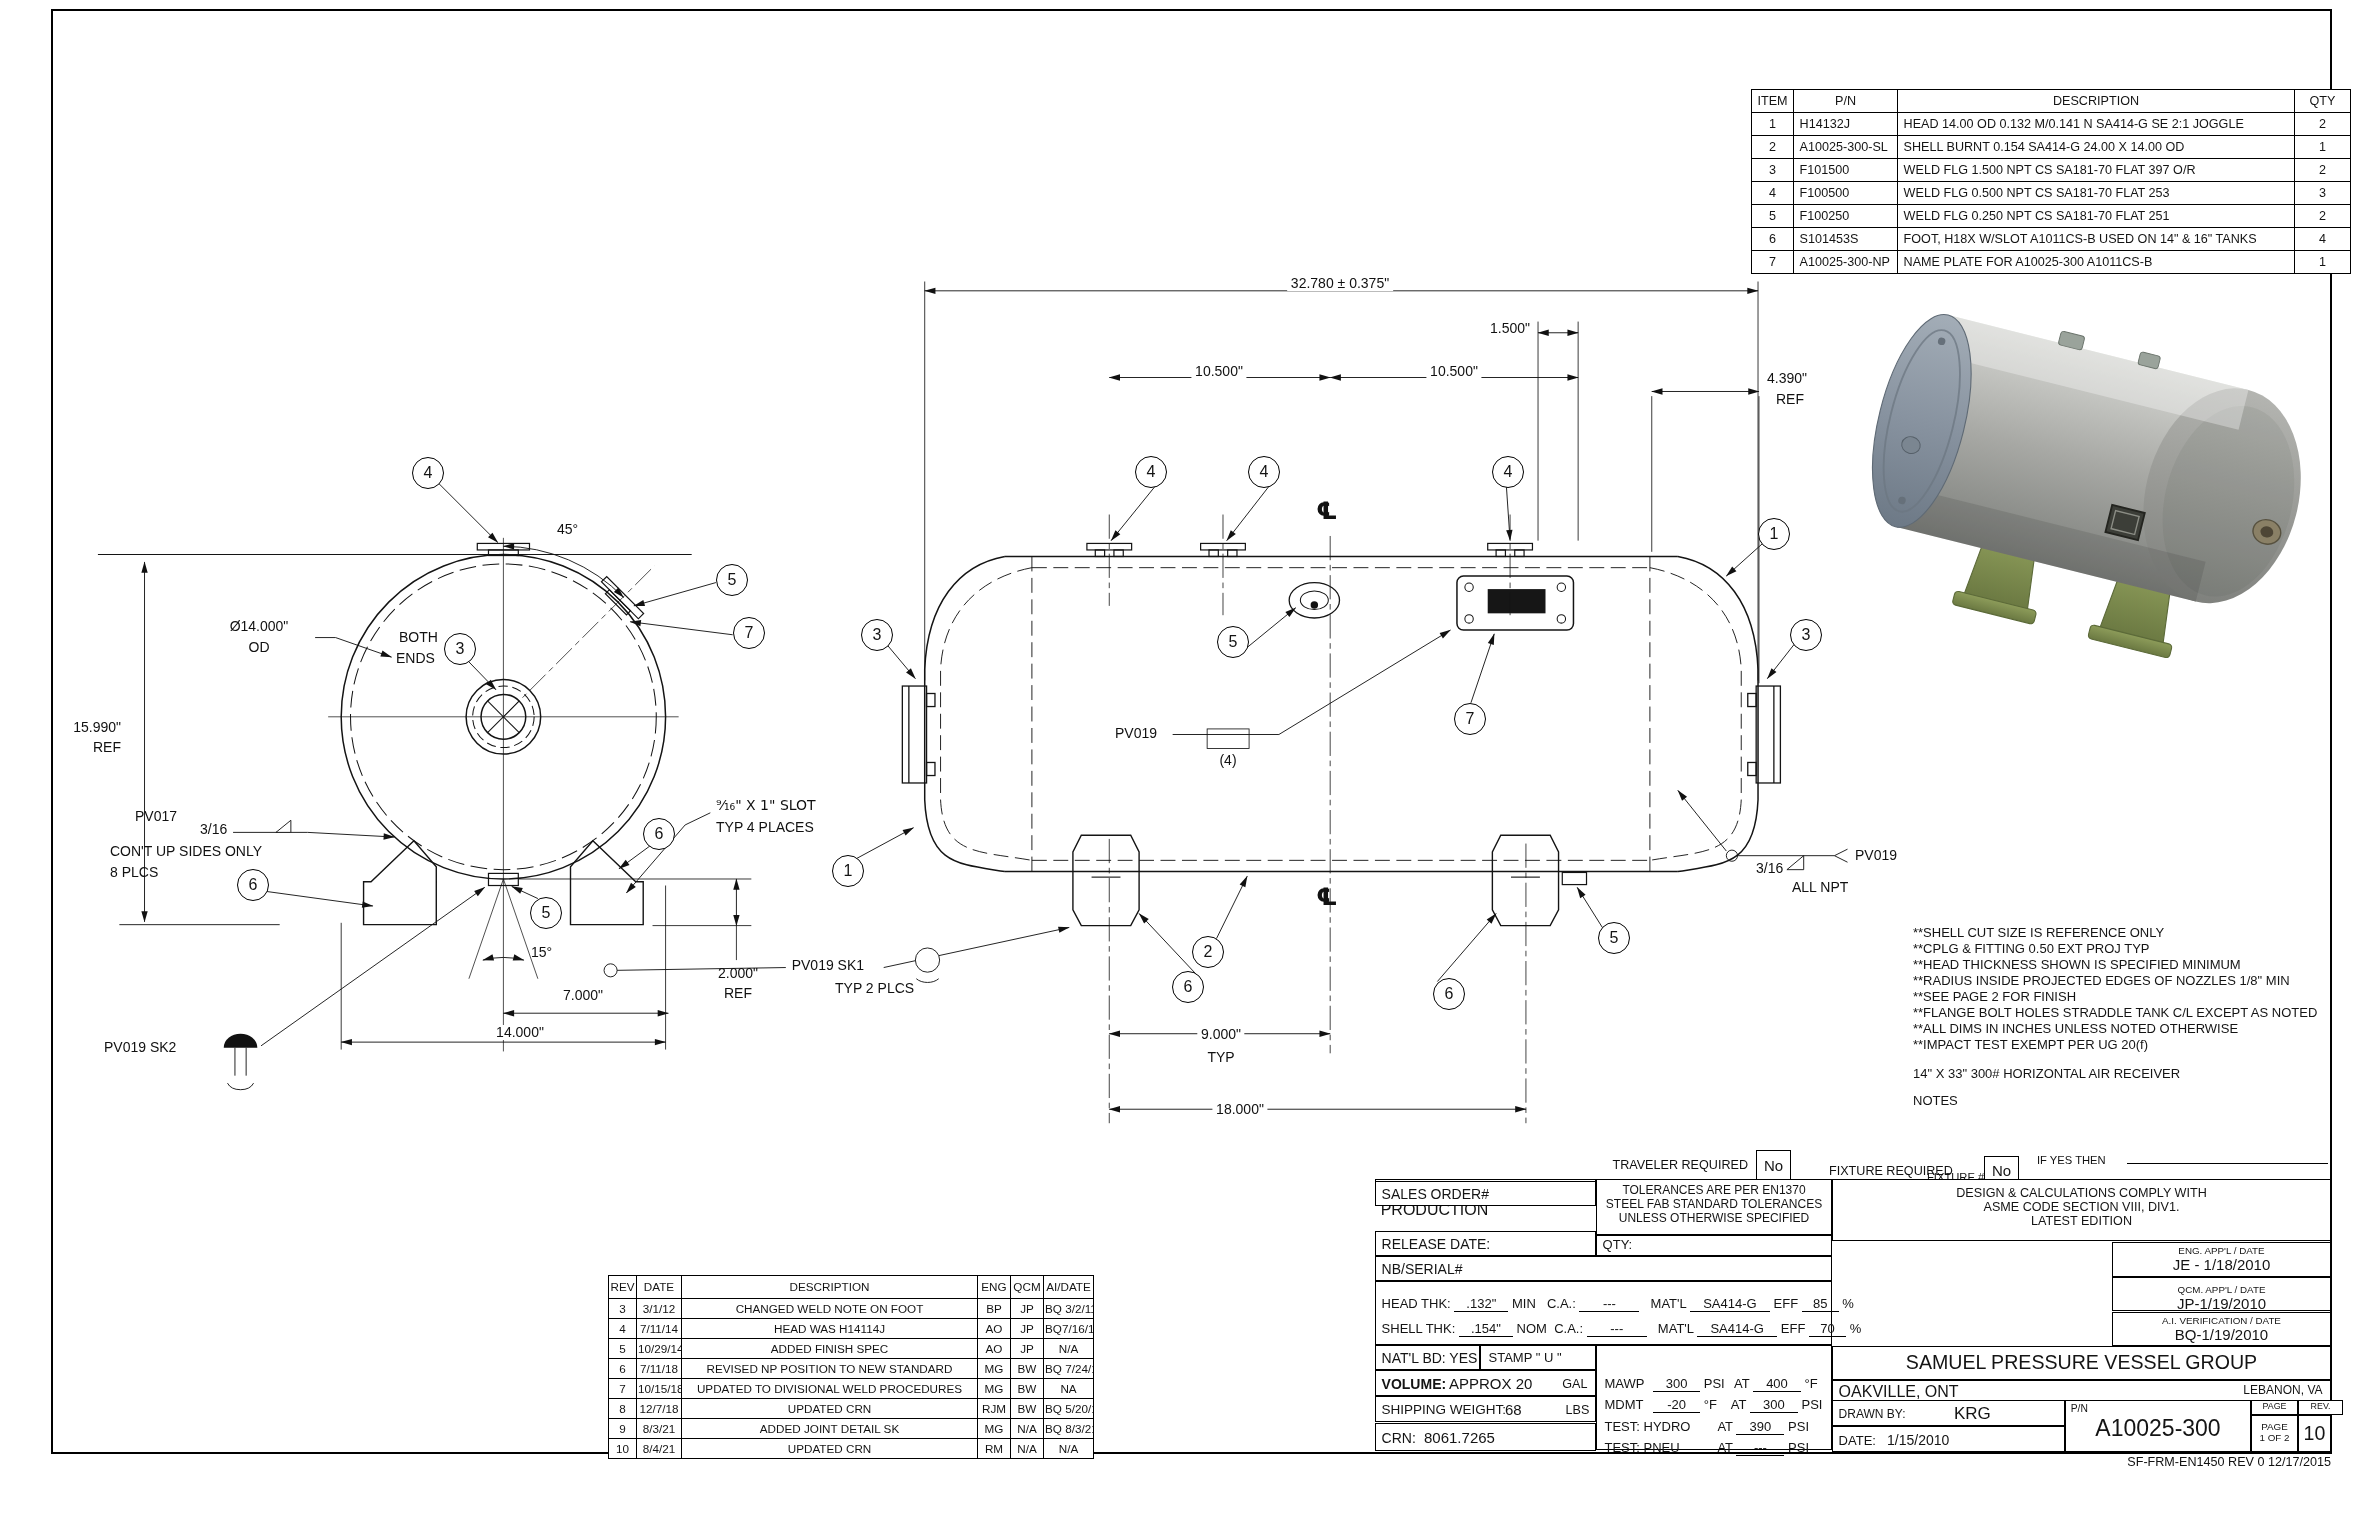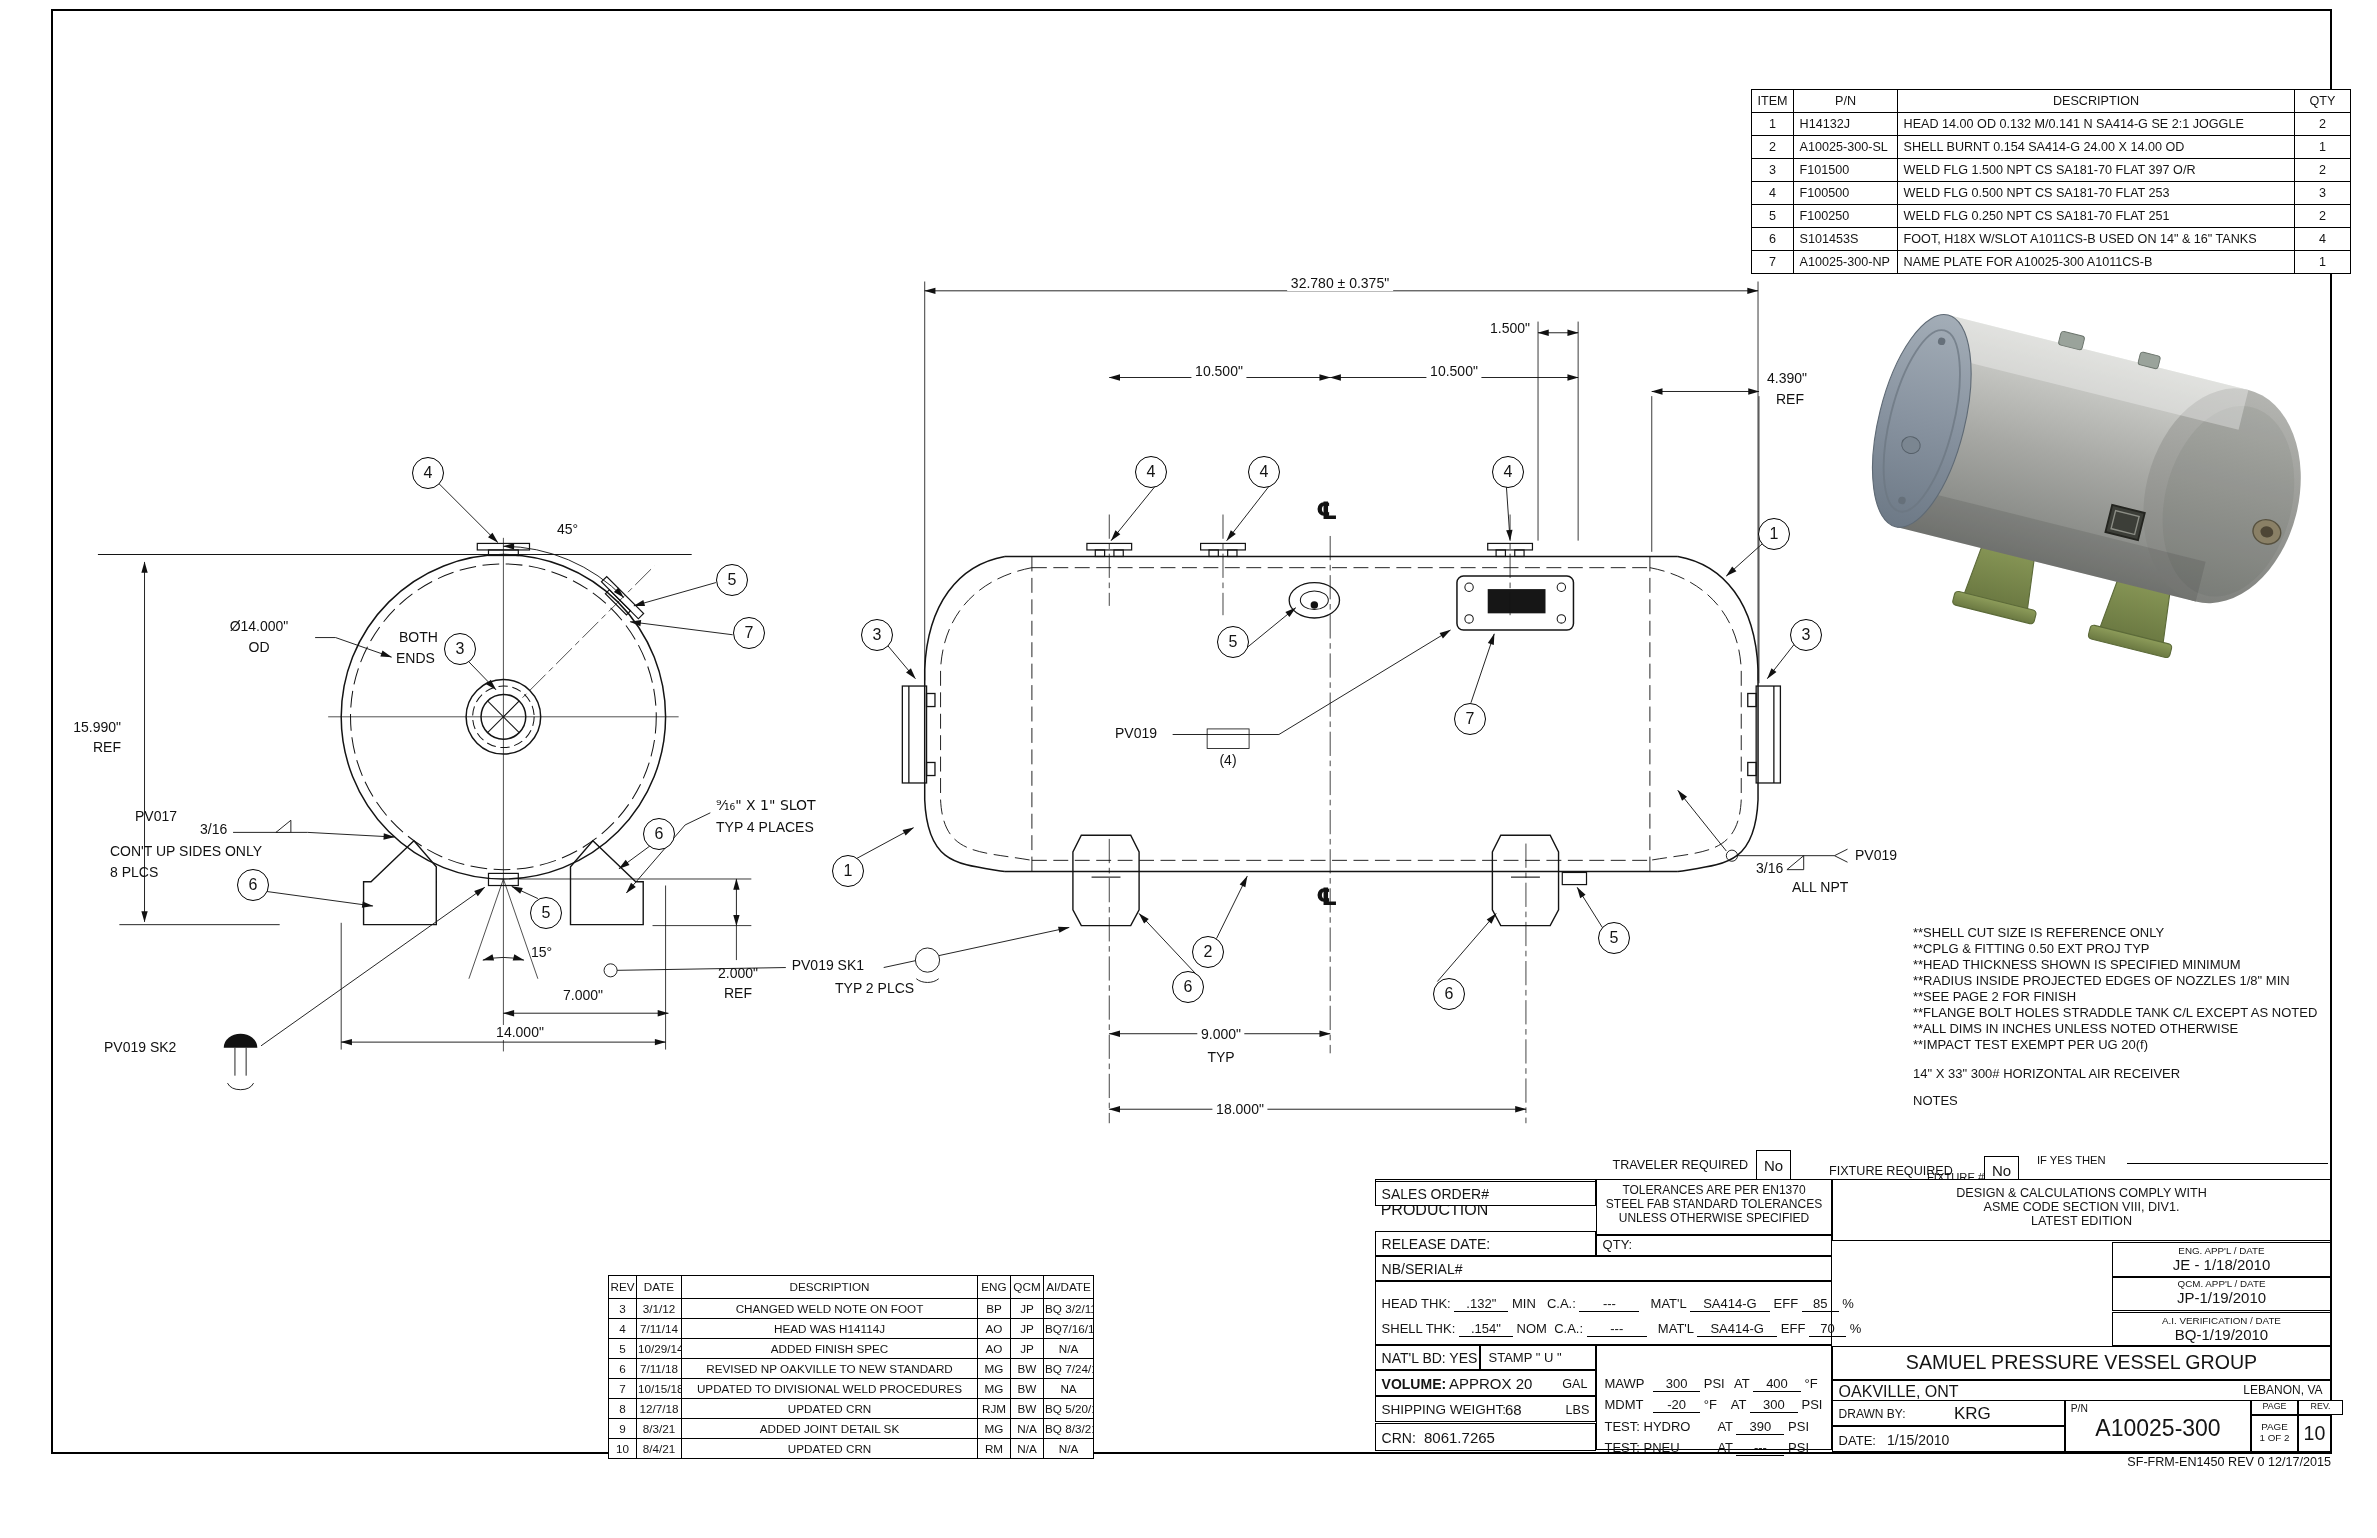--- a/index.html
+++ b/index.html
@@ -433,21 +433,21 @@
           <td>5</td>
           <td>10/29/14</td>
           <td>ADDED FINISH SPEC</td>
           <td>AO</td>
           <td>JP</td>
           <td>N/A</td>
         </tr>
   <tr>
           <td>6</td>
           <td>7/11/18</td>
-          <td>REVISED NP OAKVILLE TO NEW STANDARD</td>
+          <td>REVISED NP POSITION TO NEW STANDARD</td>
           <td>MG</td>
           <td>BW</td>
           <td>BQ 7/24/18</td>
         </tr>
   <tr>
           <td>7</td>
           <td>10/15/18</td>
           <td>UPDATED TO DIVISIONAL WELD PROCEDURES</td>
           <td>MG</td>
           <td>BW</td>
@@ -591,21 +591,21 @@
 <div class="box" style="left:1832px;top:1179px;width:499px;height:62px;text-align:center;font-size:12.6px;padding-top:5.6px;">
   <div>DESIGN &amp; CALCULATIONS COMPLY WITH</div>
   <div>ASME CODE SECTION VIII, DIV1.</div>
   <div>LATEST EDITION</div>
 </div>
 <div class="box" style="left:2112px;top:1242px;width:219px;height:35px;text-align:center;">
   <div style="font-size:9.8px;padding-top:1.9px;">ENG. APP'L / DATE</div>
   <div style="font-size:15px;">JE - 1/18/2010</div>
 </div>
 <div class="box" style="left:2112px;top:1277px;width:219px;height:34px;text-align:center;">
-  <div style="font-size:9.8px;padding-top:0;">QCM. APP'L / DATE</div>
+  <div style="font-size:9.8px;padding-top:0;margin-top:6px;">QCM. APP'L / DATE</div>
   <div style="font-size:15px;">JP-1/19/2010</div>
 </div>
 <div class="box" style="left:2112px;top:1312px;width:219px;height:34px;text-align:center;">
   <div style="font-size:9.8px;padding-top:1.9px;">A.I. VERIFICATION / DATE</div>
   <div style="font-size:15px;">BQ-1/19/2010</div>
 </div>
 <div class="box" style="left:1832px;top:1346px;width:499px;height:34px;text-align:center;">
       <div style="font-size:19.6px;padding-top:3.7px;">SAMUEL PRESSURE VESSEL GROUP</div>
     </div>
 <div class="box" style="left:1832px;top:1380px;width:499px;height:20.5px;">

